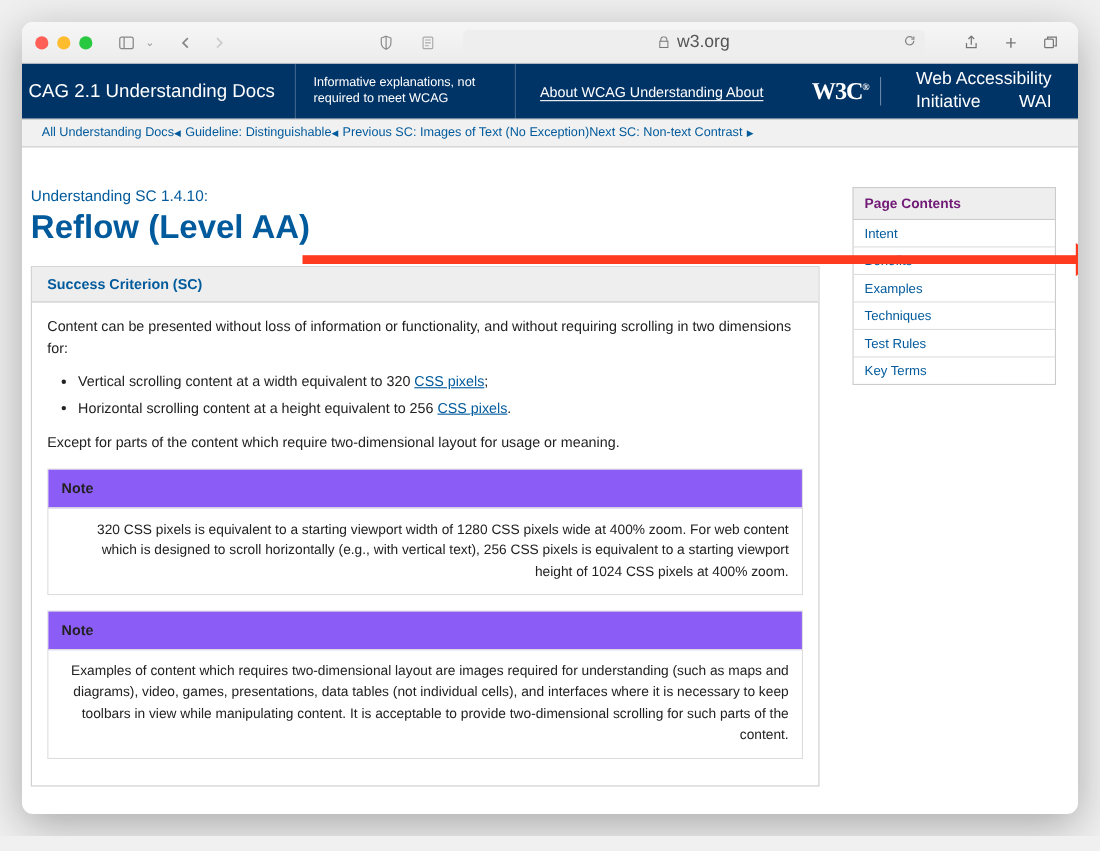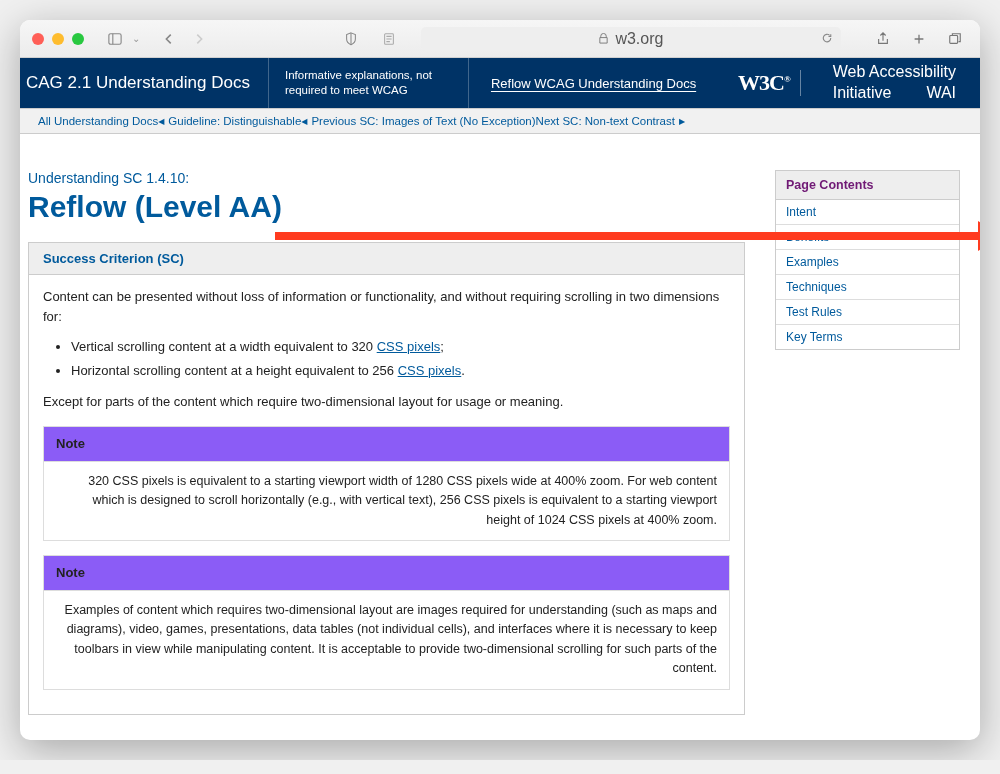--- a/index.html
+++ b/index.html
@@ -282,21 +282,21 @@
             <rect x="2" y="4" width="9" height="9" rx="1"></rect>
             <path d="M5 4 V2 h9 v9 h-2"></path>
           </svg>
       </div>
     </div>
   </div>
 
   <div class="page-header">
     <div class="docs-title">CAG 2.1 Understanding Docs</div>
     <div class="informative">Informative explanations, not required to meet WCAG</div>
-    <div class="about-link">Reflow WCAG Understanding Docs</div>
+    <div class="about-link">About WCAG Understanding About</div>
     <div class="wai-block">
       <div class="w3c-logo"><span>W3C</span><sup>®</sup></div>
       <div class="wai-text">
         <div>Web Accessibility</div>
         <div class="wai-bottom">
             <span>Initiative</span>
             <span>WAI</span>
           </div>
       </div>
     </div>

